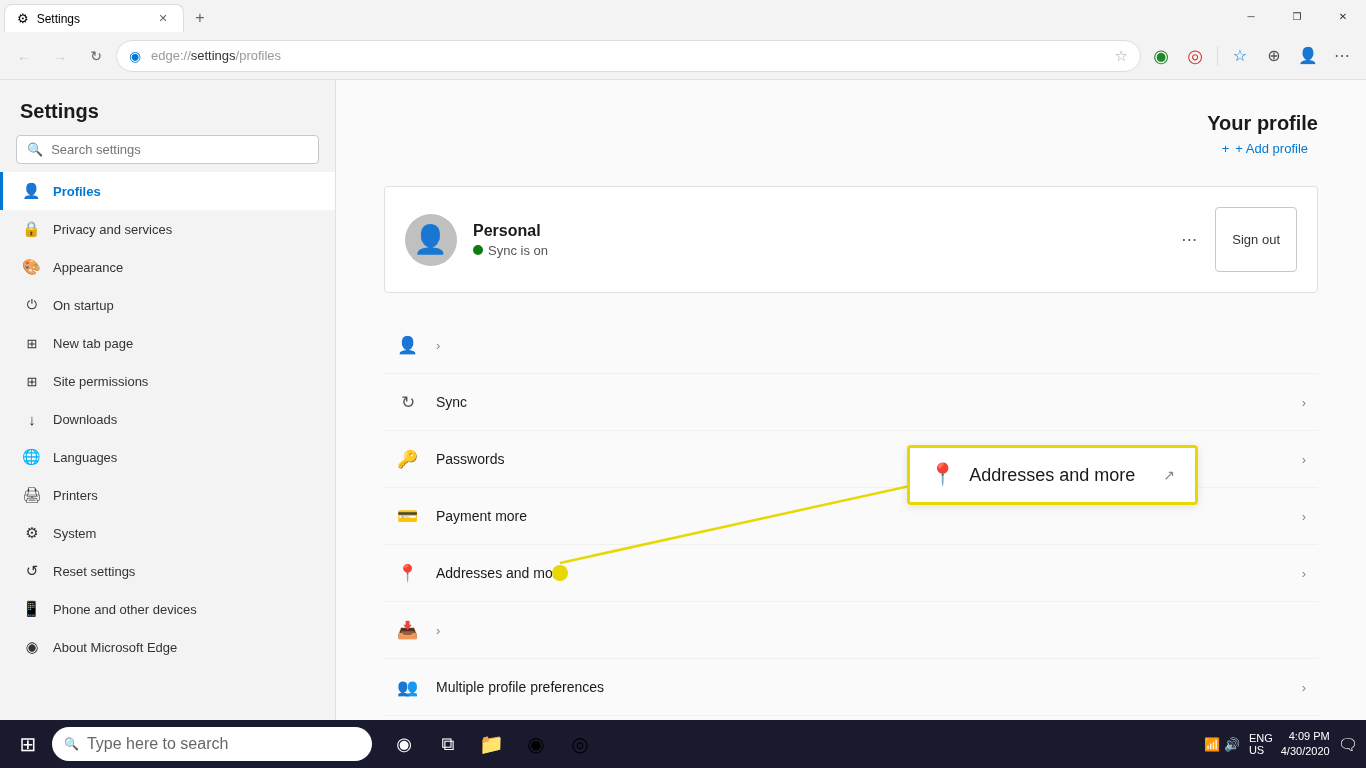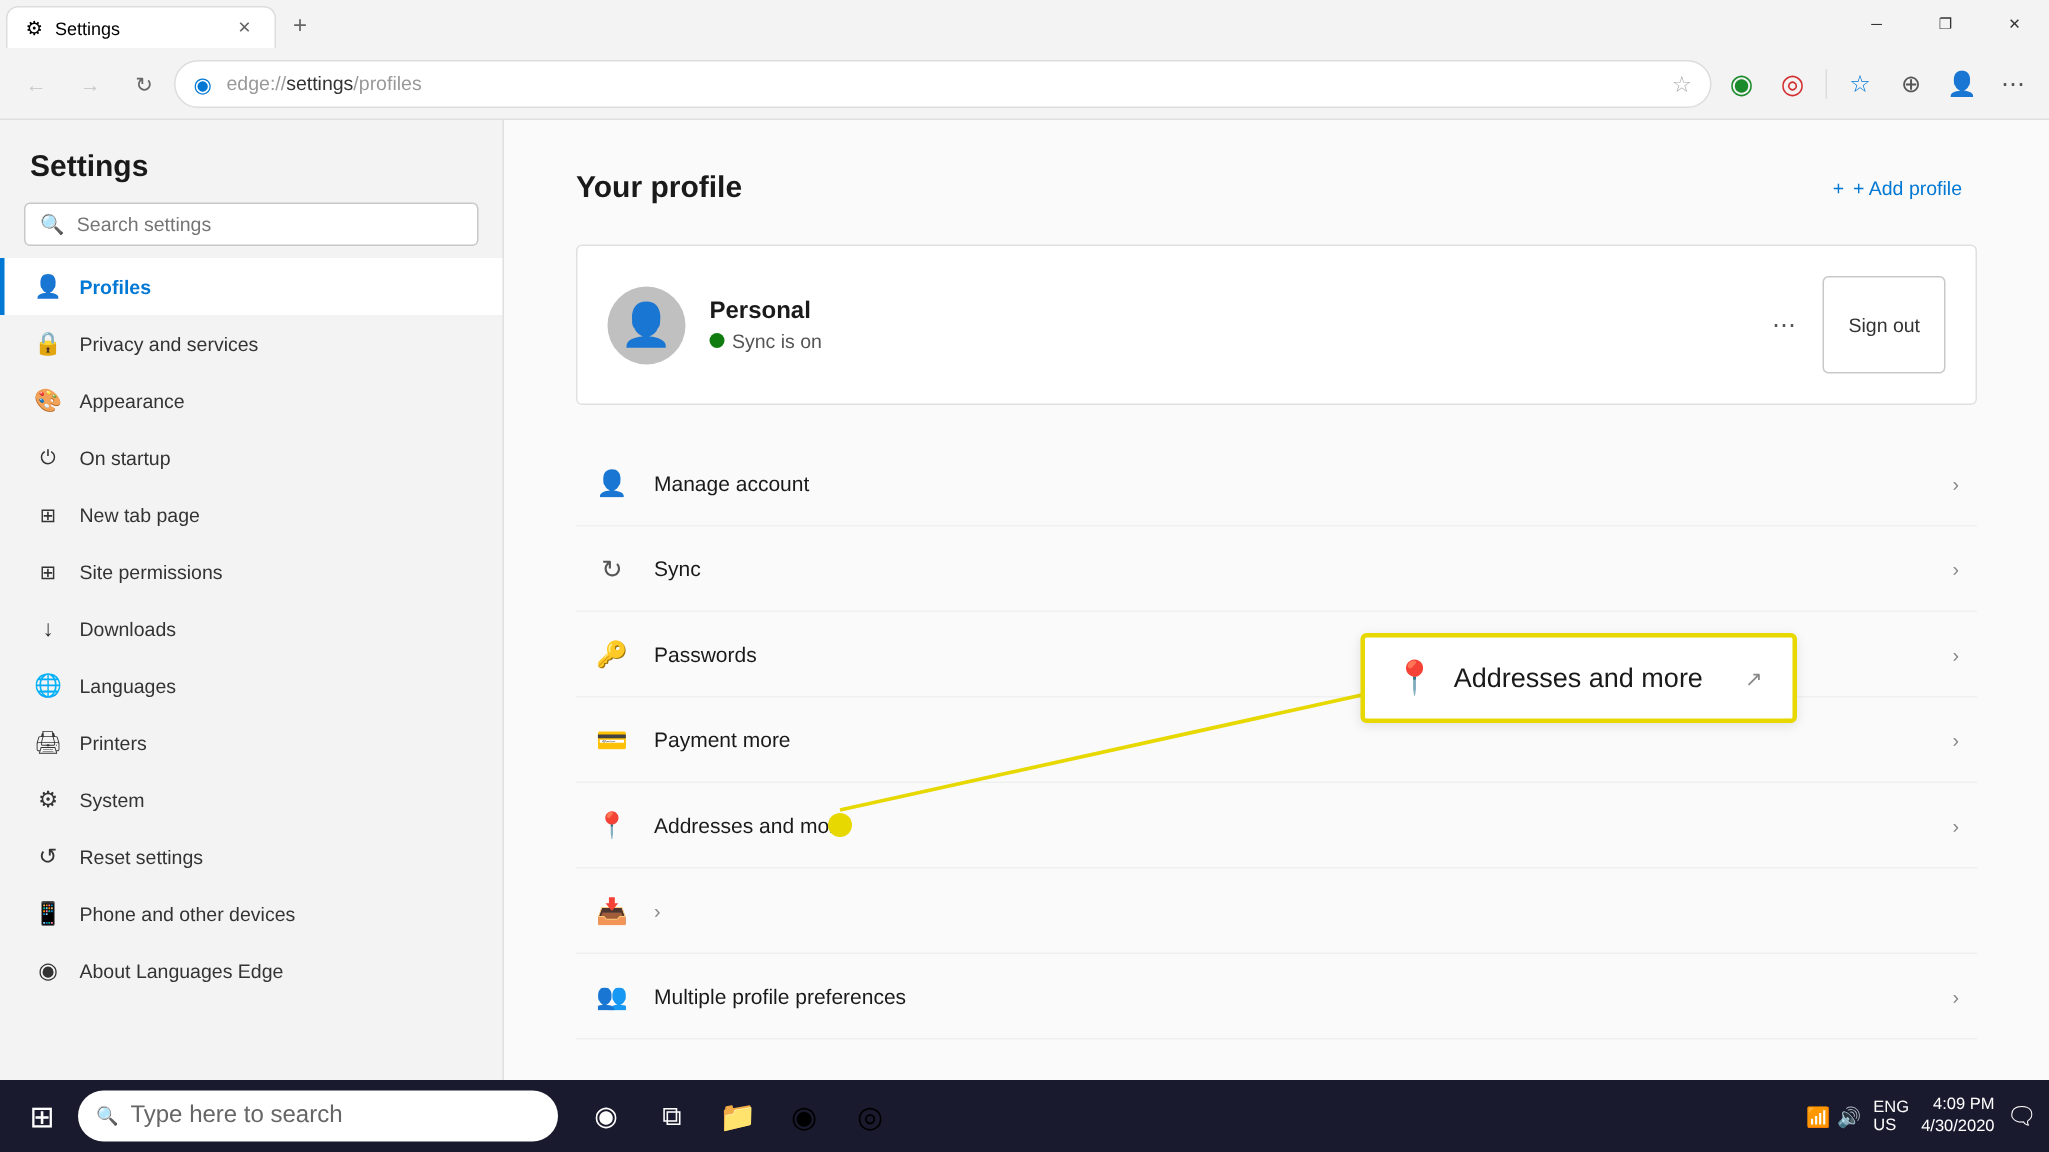--- a/index.html
+++ b/index.html
@@ -220,23 +220,24 @@
 
     
     .main-panel {
       flex: 1;
       background: #fafafa;
       overflow-y: auto;
       padding: 32px 48px;
     }
     .page-header {
       display: flex;
-      align-items: center;
+      align-items: flex-end;
       justify-content: space-between;
       margin-bottom: 24px;
+      flex-direction: column;
     }
     .page-title {
       font-size: 20px;
       font-weight: 600;
       color: #1a1a1a;
     }
     .add-profile-btn {
       display: flex;
       align-items: center;
       gap: 6px;
@@ -530,21 +531,21 @@
     <div class="sidebar-item">
       <span class="icon">↺</span>
       <span>Reset settings</span>
     </div>
     <div class="sidebar-item">
       <span class="icon">📱</span>
       <span>Phone and other devices</span>
     </div>
     <div class="sidebar-item">
       <span class="icon">◉</span>
-      <span>About Languages Edge</span>
+      <span>About Microsoft Edge</span>
     </div>
   </div>
 
   <div class="main-panel">
     <div class="page-header">
       <h1 class="page-title">Your profile</h1>
       <div class="add-profile-btn">
         <span>+</span>
         <span>+ Add profile</span>
       </div>
@@ -564,21 +565,20 @@
       <div class="profile-actions">
         <div class="more-btn">⋯</div>
         <button class="sign-out-btn">Sign out</button>
       </div>
     </div>
 
     <div class="settings-list">
 
       <div class="settings-item">
         <span class="item-icon">👤</span>
-        <span class="item-label">Manage account</span>
         <span class="chevron">›</span>
       </div>
 
       <div class="settings-item">
         <span class="item-icon">↻</span>
         <span class="item-label">Sync</span>
         <span class="chevron">›</span>
       </div>
 
       <div class="settings-item">

